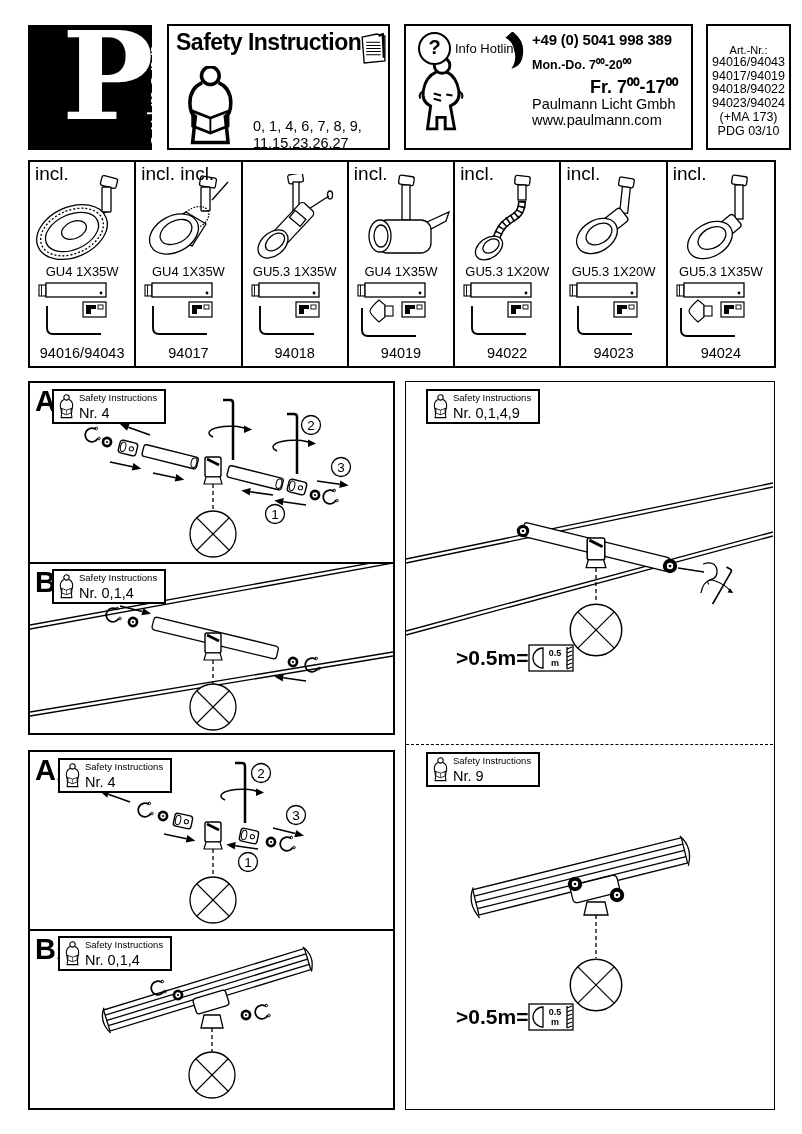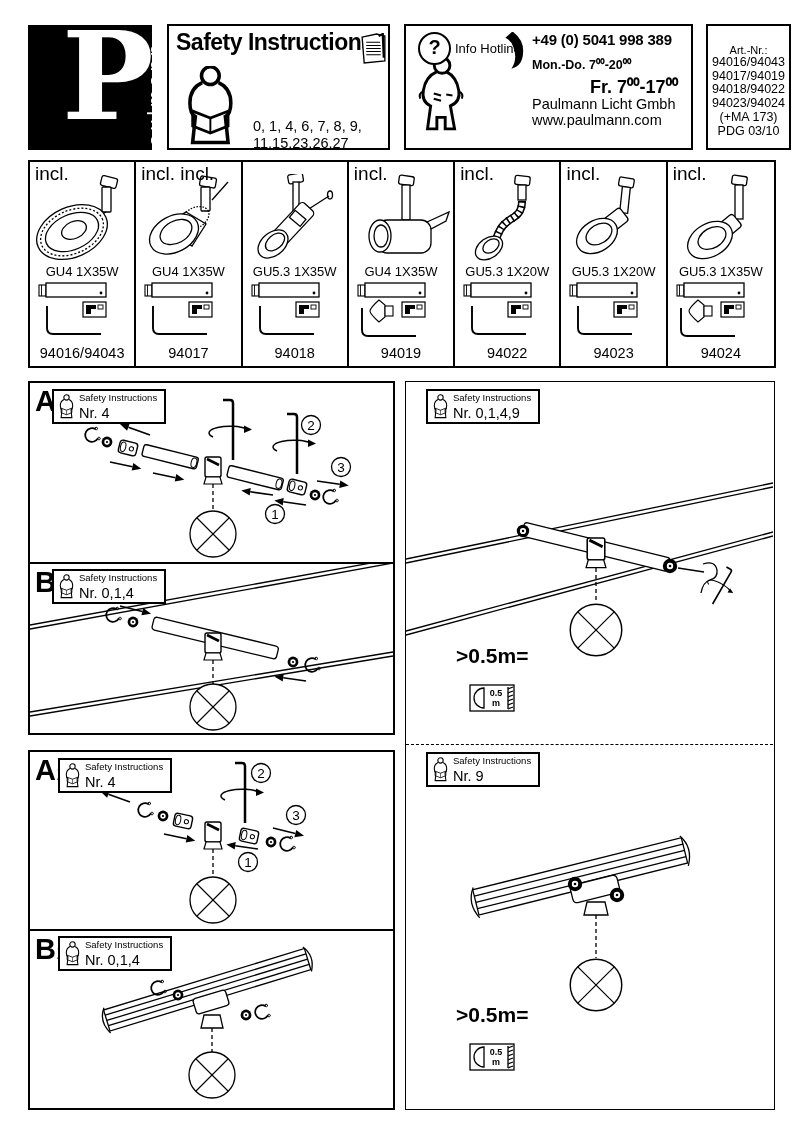--- a/index.html
+++ b/index.html
@@ -45,21 +45,21 @@
   .pnum{position:absolute;bottom:5px;width:100%;text-align:center;font-size:14.5px;}
   
   .plet{position:absolute;left:5px;top:2px;font-size:29px;font-weight:bold;z-index:3;}
   .plet .sub{font-size:19px;font-weight:normal;}
   .tag{position:absolute;border:2px solid #000;background:#fff;display:flex;gap:3px;
        padding:2px 7px 2px 3px;z-index:3;align-items:center;}
   .tag .tt{line-height:1;}
   .tag .t1{font-size:9.5px;white-space:nowrap;}
   .tag .t2{font-size:14.5px;margin-top:3px;white-space:nowrap;}
   .panelrow{position:absolute;overflow:hidden;}
-  .dist{position:absolute;font-size:21px;font-weight:bold;display:flex;align-items:center;gap:16px;z-index:3;flex-direction:column;}
+  .dist{position:absolute;font-size:21px;font-weight:bold;display:flex;align-items:center;gap:0;z-index:3;}
   .cnumt{font-size:13.5px;font-family:"Liberation Sans",sans-serif;}
 </style>
 </head>
 <body>
 
 <svg width="0" height="0" style="position:absolute">
   <defs>
     <g id="circlip">
       <path d="M 5,4.6 A 6.8,6.8 0 1 1 5,-4.6" fill="none" stroke="#000" stroke-width="1.7"></path>
       <circle cx="5.8" cy="5.2" r="1.3" fill="none" stroke="#000" stroke-width="0.9"></circle>

